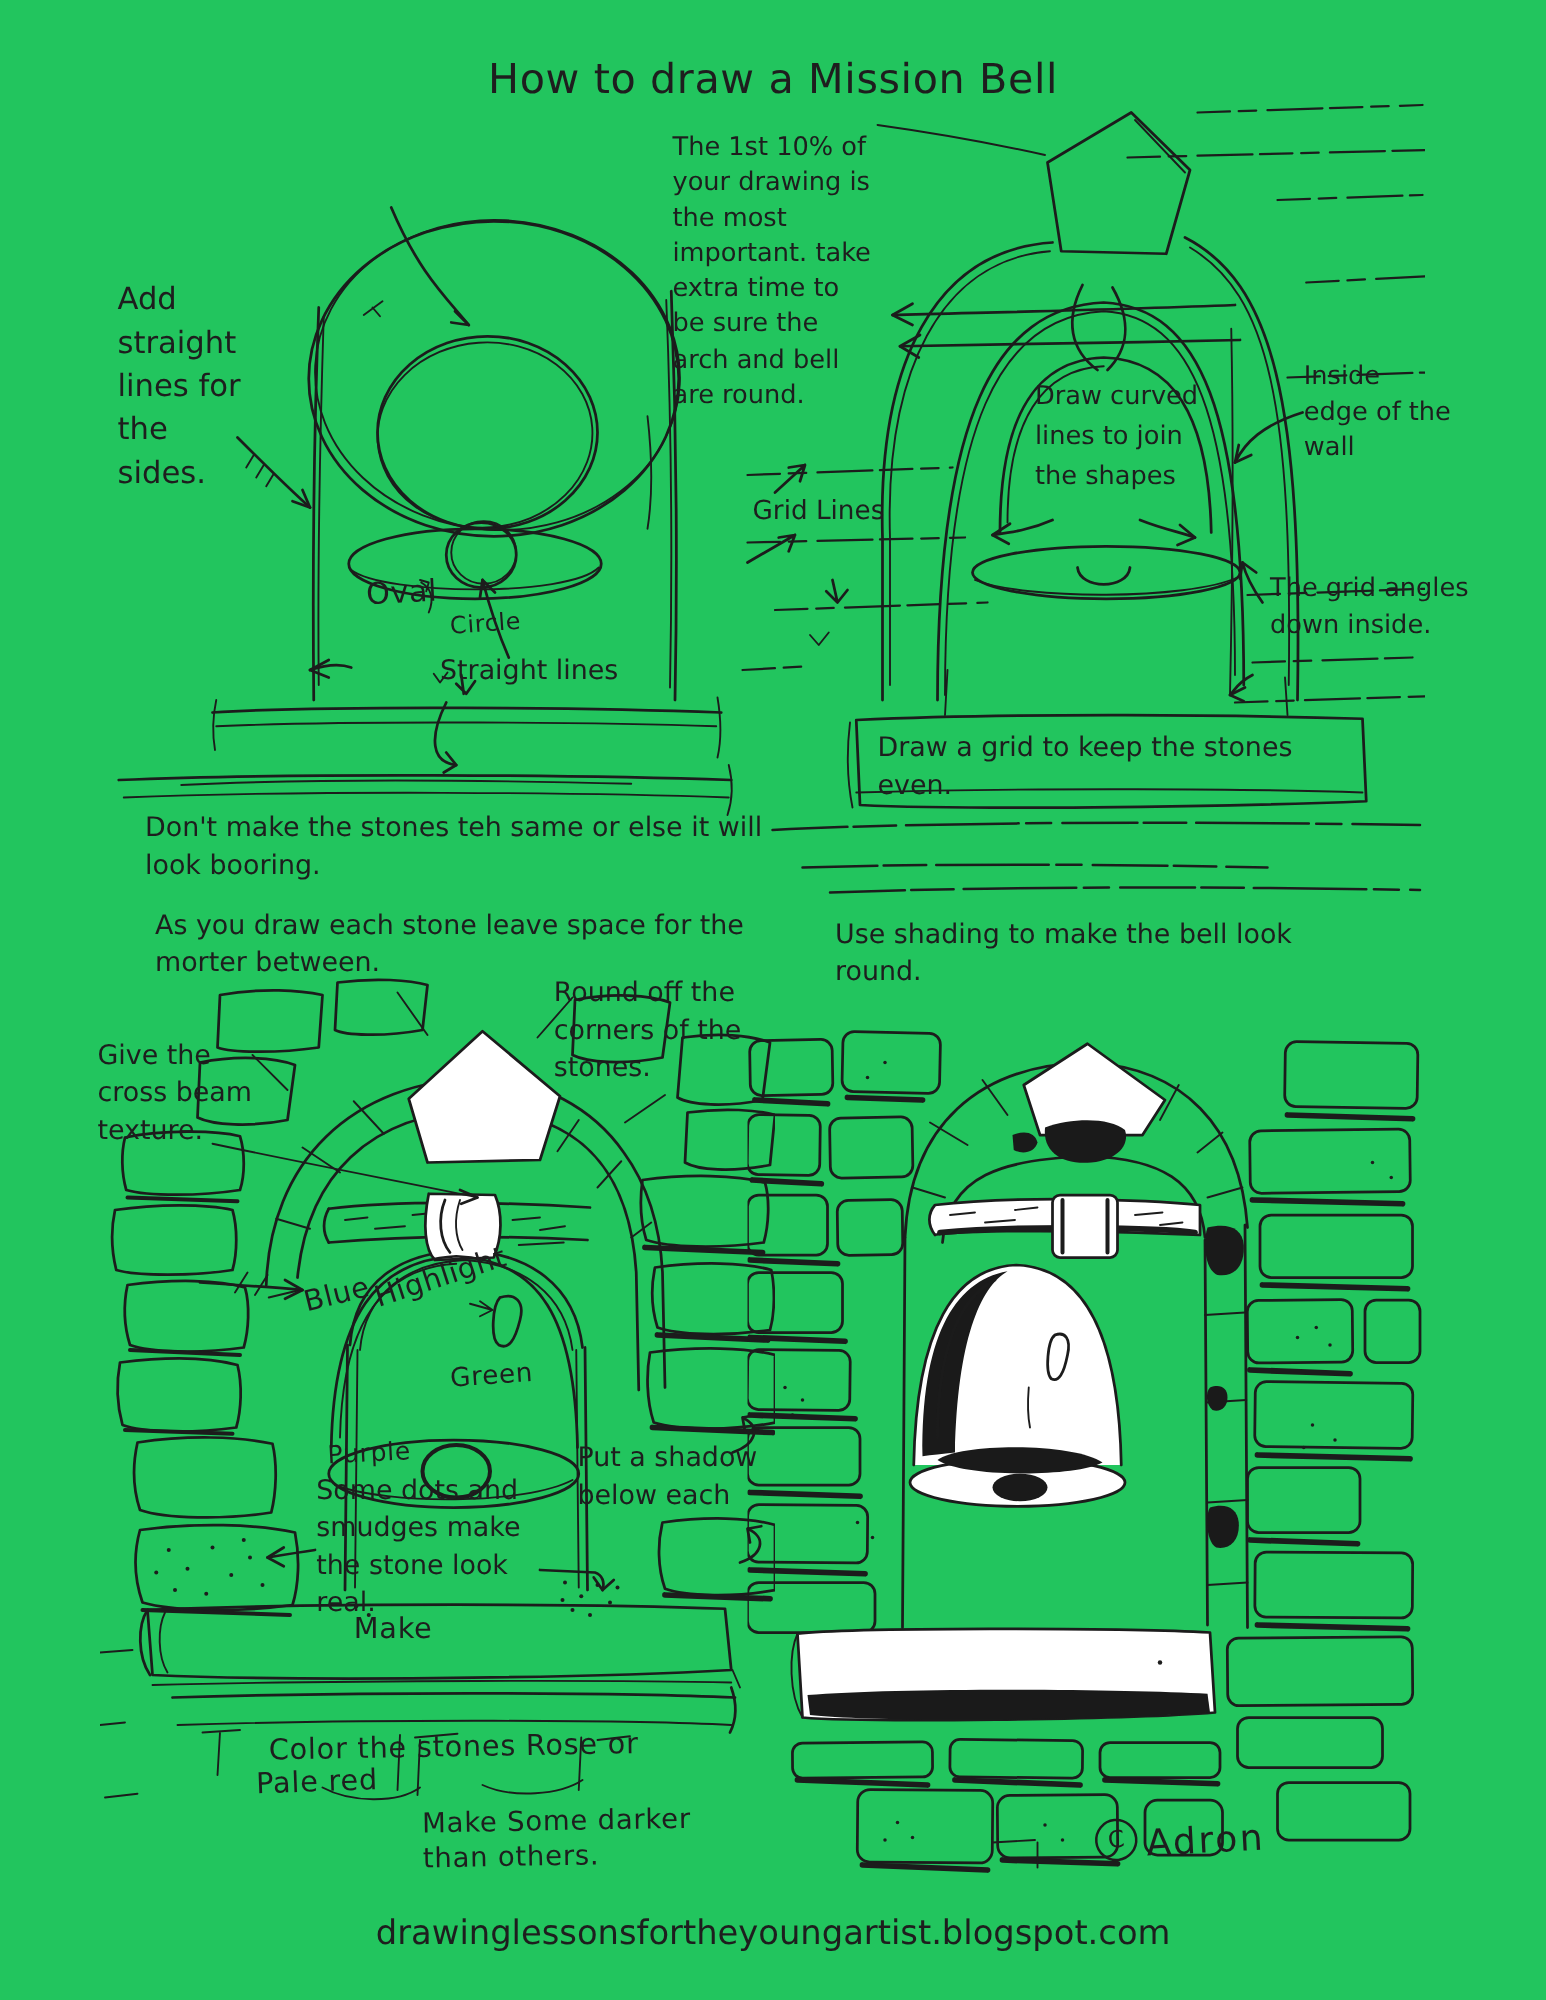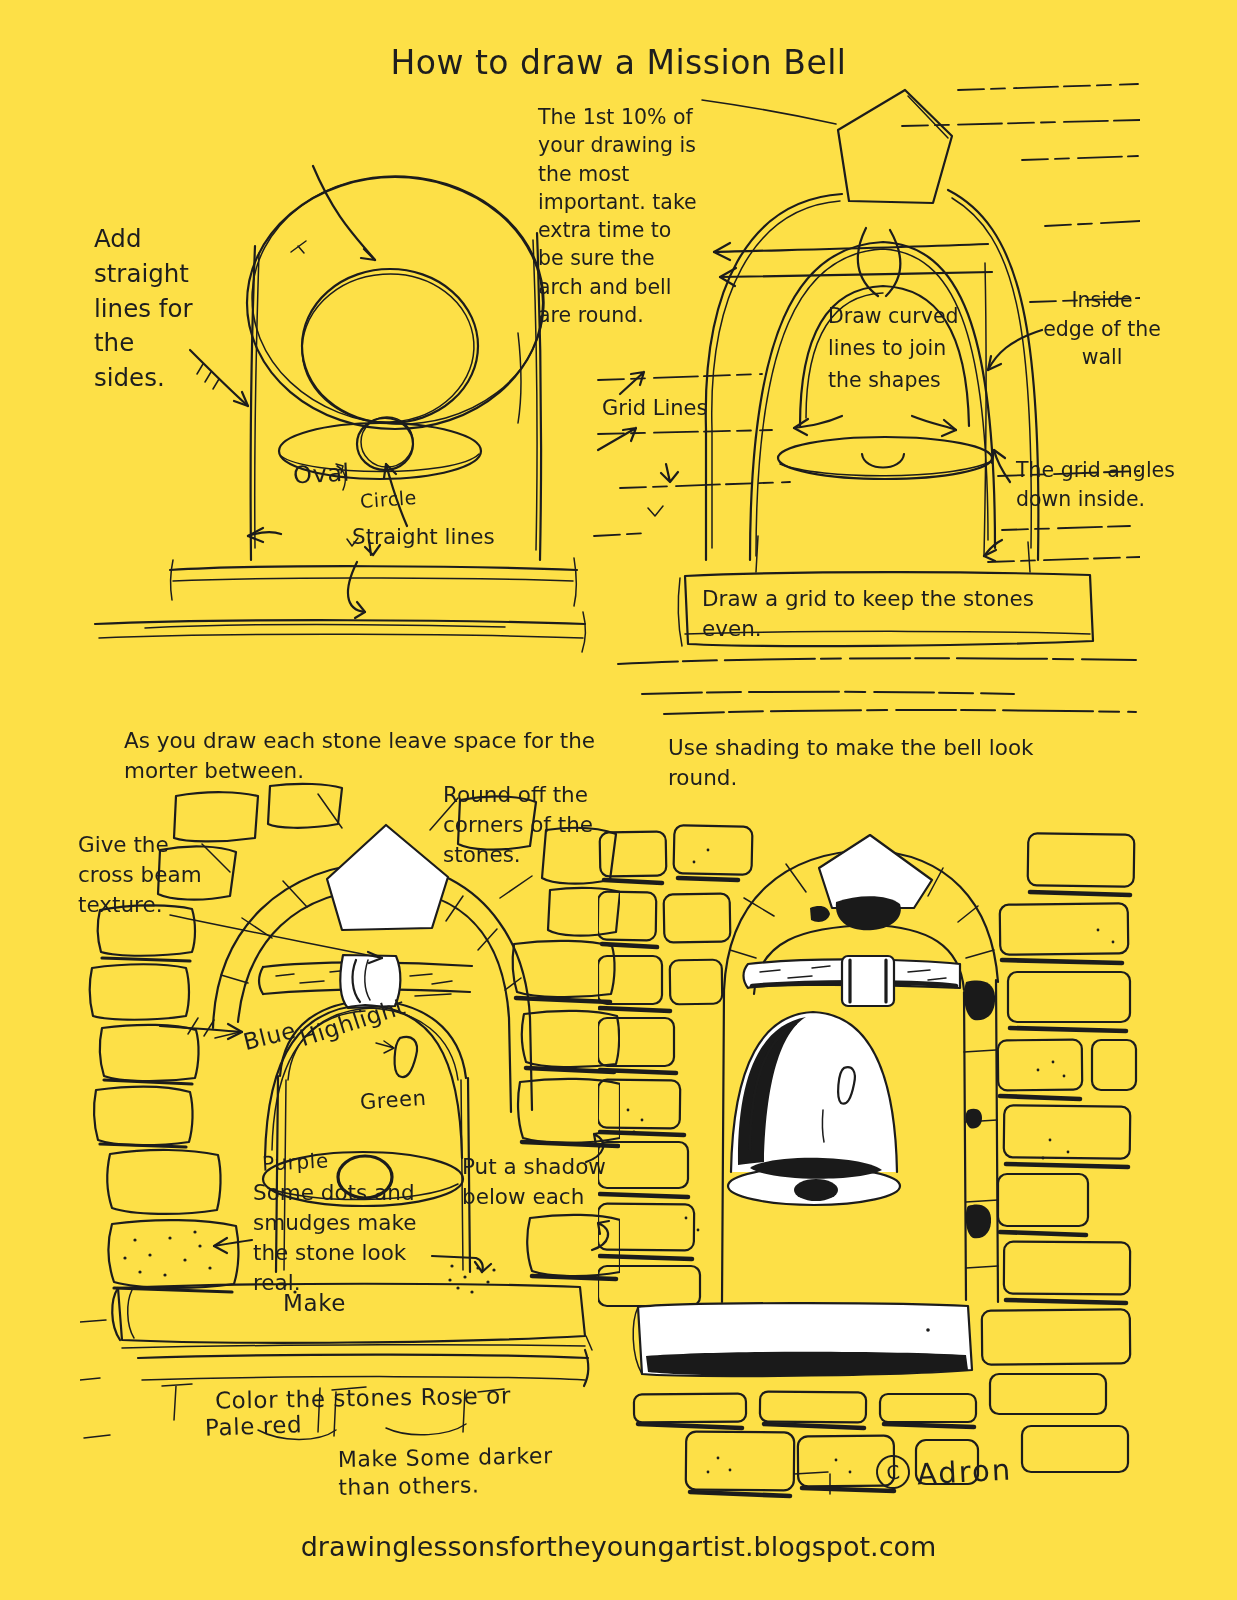--- a/index.html
+++ b/index.html
@@ -1,17 +1,17 @@
 <!DOCTYPE html>
 <html><head>
 <meta charset="utf-8">
 <style>
   html,body{margin:0;padding:0;}
   body{width:1237px;height:1600px;background:#ffffff;font-family:"DejaVu Sans",sans-serif;}
-  .page{position:relative;width:1237px;height:1600px;background:#fde047;overflow:hidden;}
+  .page{position:relative;width:1237px;height:1600px;background:#22c55e;overflow:hidden;}
   svg.sk{position:absolute;}
   svg.sk path, svg.sk ellipse, svg.sk rect, svg.sk line{
     stroke:#1c1c1c;stroke-width:2.2;fill:none;stroke-linecap:round;stroke-linejoin:round;}
   svg.sk .thin{stroke-width:1.5;}
   svg.sk .w3{stroke-width:3.2;}
   svg.sk .w4{stroke-width:4.6;}
   svg.sk .fill{fill:#1a1a1a;stroke:none;}
   svg.sk .wf{fill:#ffffff;}
   svg.sk .gl{stroke-width:1.8;stroke-dasharray:26 7 14 9 44 6;}
   svg.sk .scr{stroke-width:2;stroke-dasharray:60 5 34 8 90 6 20 9;}
@@ -403,26 +403,27 @@
       <circle cx="330" cy="520" r="1.8"></circle>
     </g>
   </svg>
 
   <div class="t title">How to draw a Mission Bell</div>
 
   <div class="t" style="left:94px;top:222px;width:110px;font-size:24.5px;line-height:1.42;">Add straight lines for the sides.</div>
   <div class="t hand" style="left:293px;top:458px;font-size:24px;transform:rotate(-3deg);">Oval</div>
   <div class="t hand" style="left:360px;top:486px;font-size:19px;transform:rotate(-4deg);">Circle</div>
   <div class="t" style="left:308px;top:522px;font-size:21.5px;margin-left:44px;">Straight lines</div>
+  <div class="t" style="left:116px;top:648px;width:505px;">Don't make the stones teh same or else it will look booring.</div>
   <div class="t" style="left:124px;top:726px;width:478px;">As you draw each stone leave space for the morter between.</div>
 
   <div class="t" style="left:538px;top:103px;width:162px;font-size:20.5px;line-height:1.38;">The 1st 10% of your drawing is the most important. take extra time to be sure the arch and bell are round.</div>
   <div class="t" style="left:602px;top:394px;font-size:21px;">Grid Lines</div>
   <div class="t" style="left:828px;top:301px;width:138px;font-size:20.5px;line-height:1.55;">Draw curved lines to join the shapes</div>
-  <div class="t" style="left:1043px;top:286px;width:118px;font-size:20.5px;text-align:center;">Inside edge of the wall</div>
+  <div class="t" style="left:1043px;top:286px;width:118px;font-size:20.5px;">Inside edge of the wall</div>
   <div class="t" style="left:1016px;top:456px;width:170px;font-size:20.5px;">The grid angles down inside.</div>
   <div class="t" style="left:702px;top:584px;width:380px;">Draw a grid to keep the stones even.</div>
   <div class="t" style="left:668px;top:733px;width:400px;">Use shading to make the bell look round.</div>
 
   <div class="t" style="left:443px;top:780px;width:228px;">Round off the corners of the stones.</div>
   <div class="t" style="left:78px;top:830px;width:150px;">Give the cross beam texture.</div>
   <div class="t hand" style="left:243px;top:1020px;font-size:23px;transform:rotate(-14deg);">Blue</div>
   <div class="t hand" style="left:298px;top:1006px;font-size:23px;transform:rotate(-18deg);">Highlight</div>
   <div class="t hand" style="left:360px;top:1086px;font-size:21px;transform:rotate(-4deg);">Green</div>
   <div class="t hand" style="left:262px;top:1148px;font-size:20px;transform:rotate(-3deg);">Purple</div>

